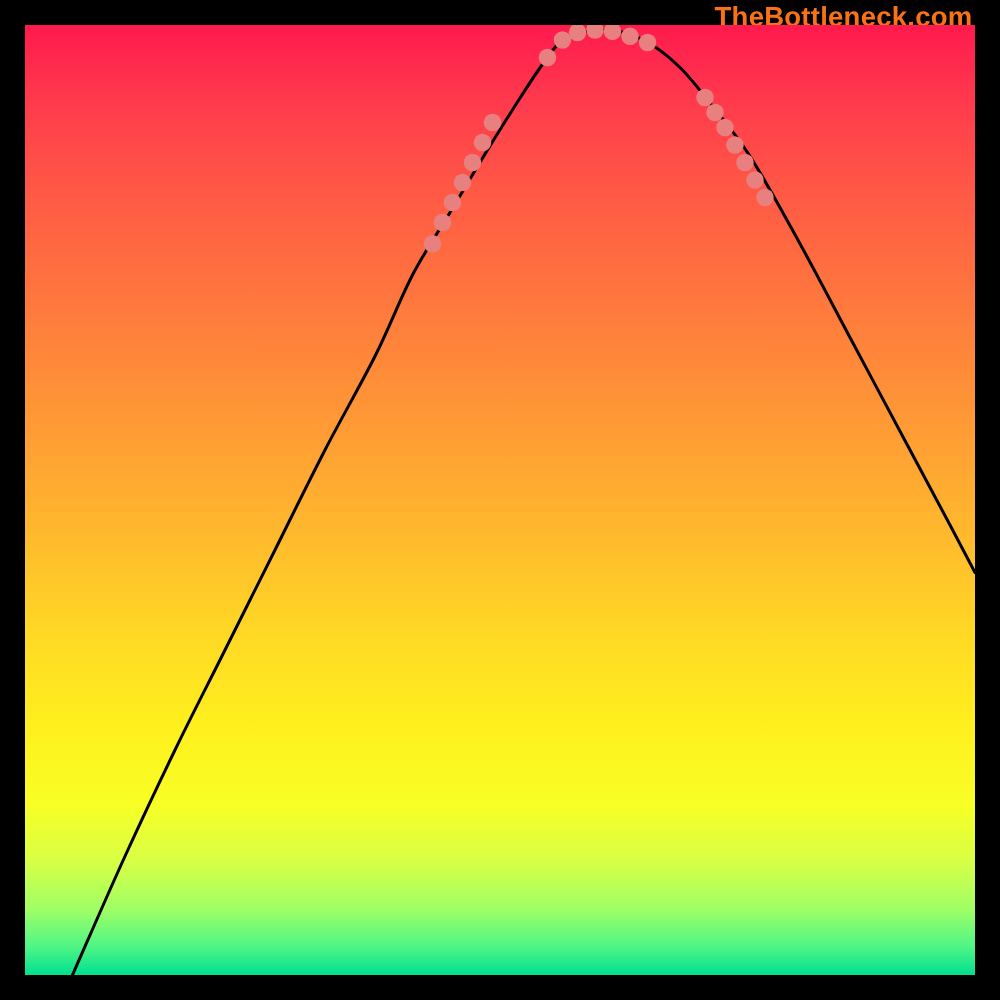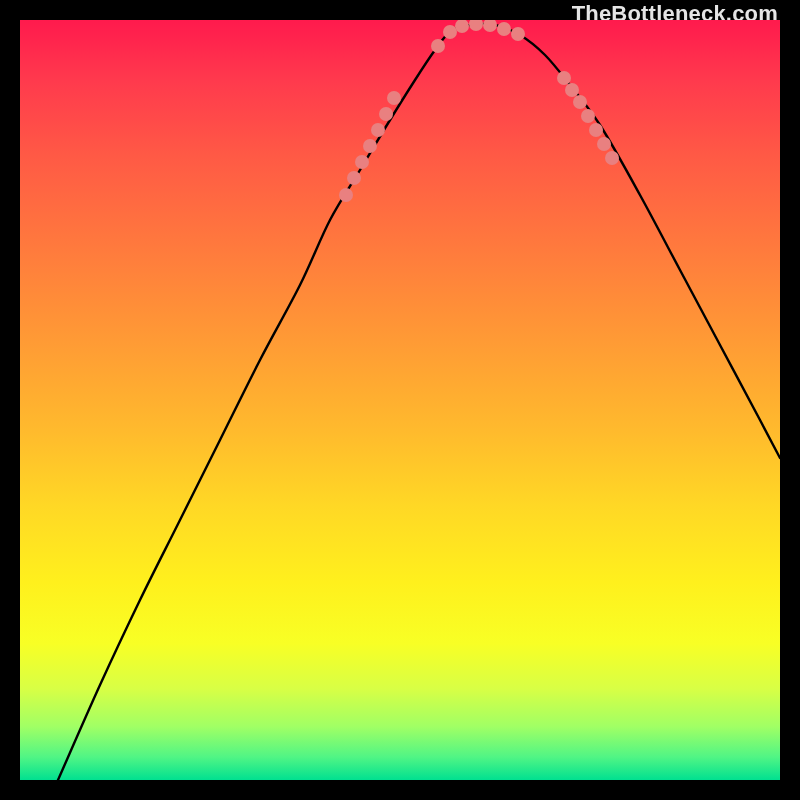--- a/index.html
+++ b/index.html
@@ -42,21 +42,21 @@
       #50f585 97%,
       #00e090 100%
     );
   }
   .watermark {
     position: absolute;
     top: 1px;
     right: 22px;
     font-size: 22px;
     font-weight: 600;
-    color: #e5e5e5;
+    color: #f97316;
     letter-spacing: 0.2px;
     user-select: none;
   }
   svg {
     position: absolute;
     left: 0;
     top: 0;
   }
 </style>
 </head>

